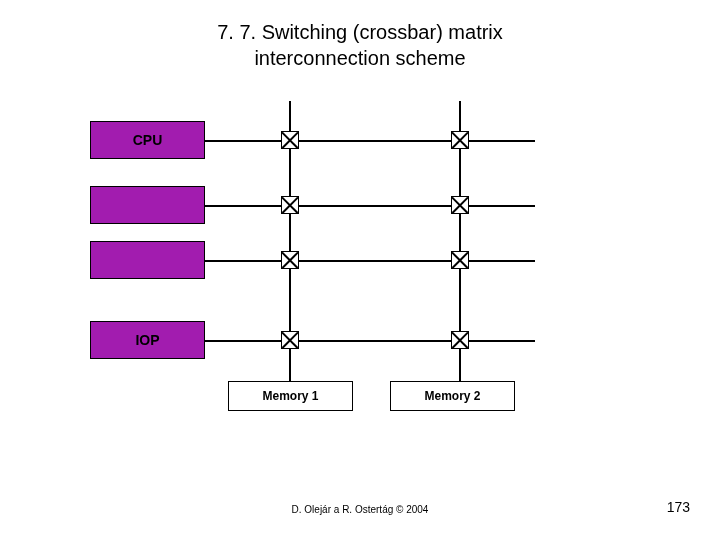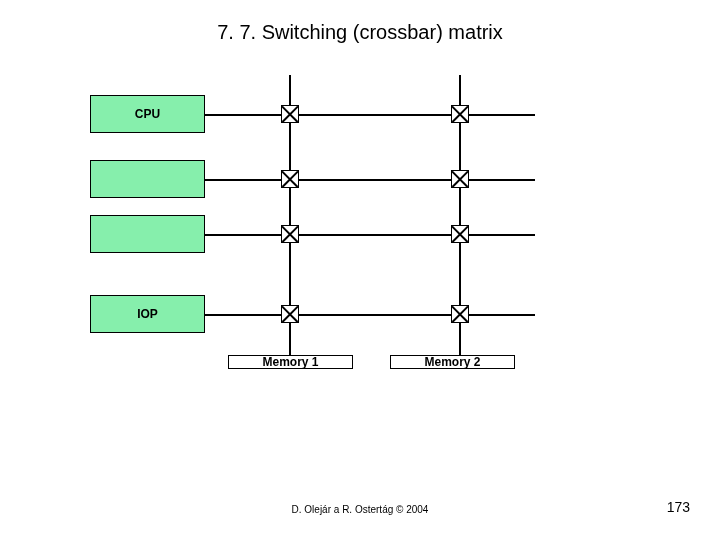--- a/index.html
+++ b/index.html
@@ -22,28 +22,28 @@
       height: 360px;
     }
     .row-box {
       position: absolute;
       width: 115px;
       height: 38px;
       border: 1.5px solid black;
       display: flex;
       align-items: center;
       justify-content: center;
-      font-size: 12px;
+      font-size: 14px;
       font-weight: bold;
-      background: #86efac;
+      background: #a21caf;
     }
     .col-box {
       position: absolute;
       width: 125px;
-      height: 14px;
+      height: 30px;
       border: 1.5px solid black;
       display: flex;
       align-items: center;
       justify-content: center;
       font-size: 12px;
       font-weight: bold;
       background: white;
     }
     .hline {
       position: absolute;
@@ -94,20 +94,21 @@
       right: 30px;
       font-size: 14px;
       margin-left: 40px;
     }
   </style>
 </head>
 <body>
 
 <div class="title">
   <div>7. 7. Switching (crossbar) matrix</div>
+  <div>interconnection scheme</div>
 </div>
 
 <div class="diagram">
 
   <div class="row-box" style="left:90px; top:50px">
     <span>CPU</span>
   </div>
   <div class="row-box" style="left:90px; top:115px">
     <span></span>
   </div>

